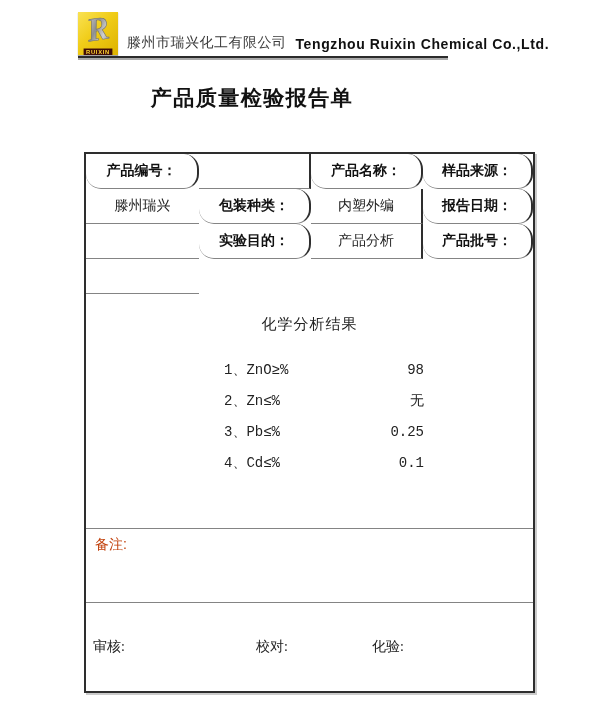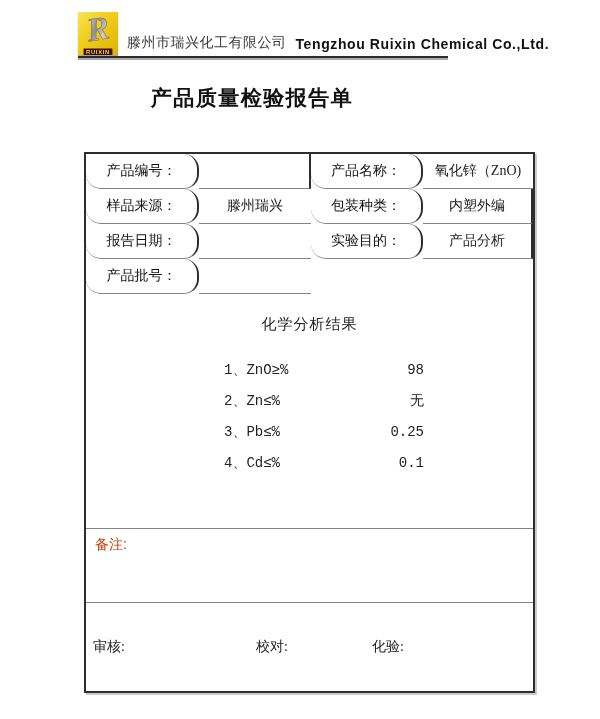--- a/index.html
+++ b/index.html
@@ -54,21 +54,21 @@
     position:absolute; left:84px; top:152px; width:451px; height:541px;
     border:2px solid #2e2e2e; background:#fff;
     box-shadow:2px 2px 0 rgba(160,160,160,.55);
   }
   .info-grid { display:grid; grid-template-columns:113px 112px 112px 110px; }
   .cell {
     height:35px; display:flex; align-items:center; justify-content:center;
     border-bottom:1px solid #848484; overflow:hidden; white-space:nowrap;
   }
   .cell.vsep { border-right:2px solid #2e2e2e; }
-  .cell.label { font-weight:normal; font-size:14px; color:#111;border-radius:15px; }
+  .cell.label { font-weight:bold; font-size:14px; color:#111;border-radius:15px; }
   .cell.value { font-family:"Liberation Serif", serif; font-size:14px; color:#222; }
 
   .analysis-cell { position:relative; height:235px; border-bottom:1px solid #848484; }
   .analysis-title {
     padding-top:21px; text-align:center;
     font-family:Liberation Serif, serif; font-size:15px;
     letter-spacing:1px; color:#222;
   }
   .analysis-items { position:absolute; left:138px; top:60px; width:200px; }
   .analysis-item {
@@ -117,21 +117,20 @@
 
 <div class="doc-title">产品质量检验报告单</div>
 
 <div class="report-table">
 
   <div class="info-grid">
 
     <div class="cell label vsep">产品编号：</div>
     <div class="cell value vsep"></div>
     <div class="cell label vsep">产品名称：</div>
-    <div class="cell value">氧化锌（ZnO)</div>
 
     <div class="cell label vsep">样品来源：</div>
     <div class="cell value">滕州瑞兴</div>
 
     <div class="cell label vsep">包装种类：</div>
     <div class="cell value vsep">内塑外编</div>
     <div class="cell label vsep">报告日期：</div>
     <div class="cell value"></div>
 
     <div class="cell label vsep">实验目的：</div>

